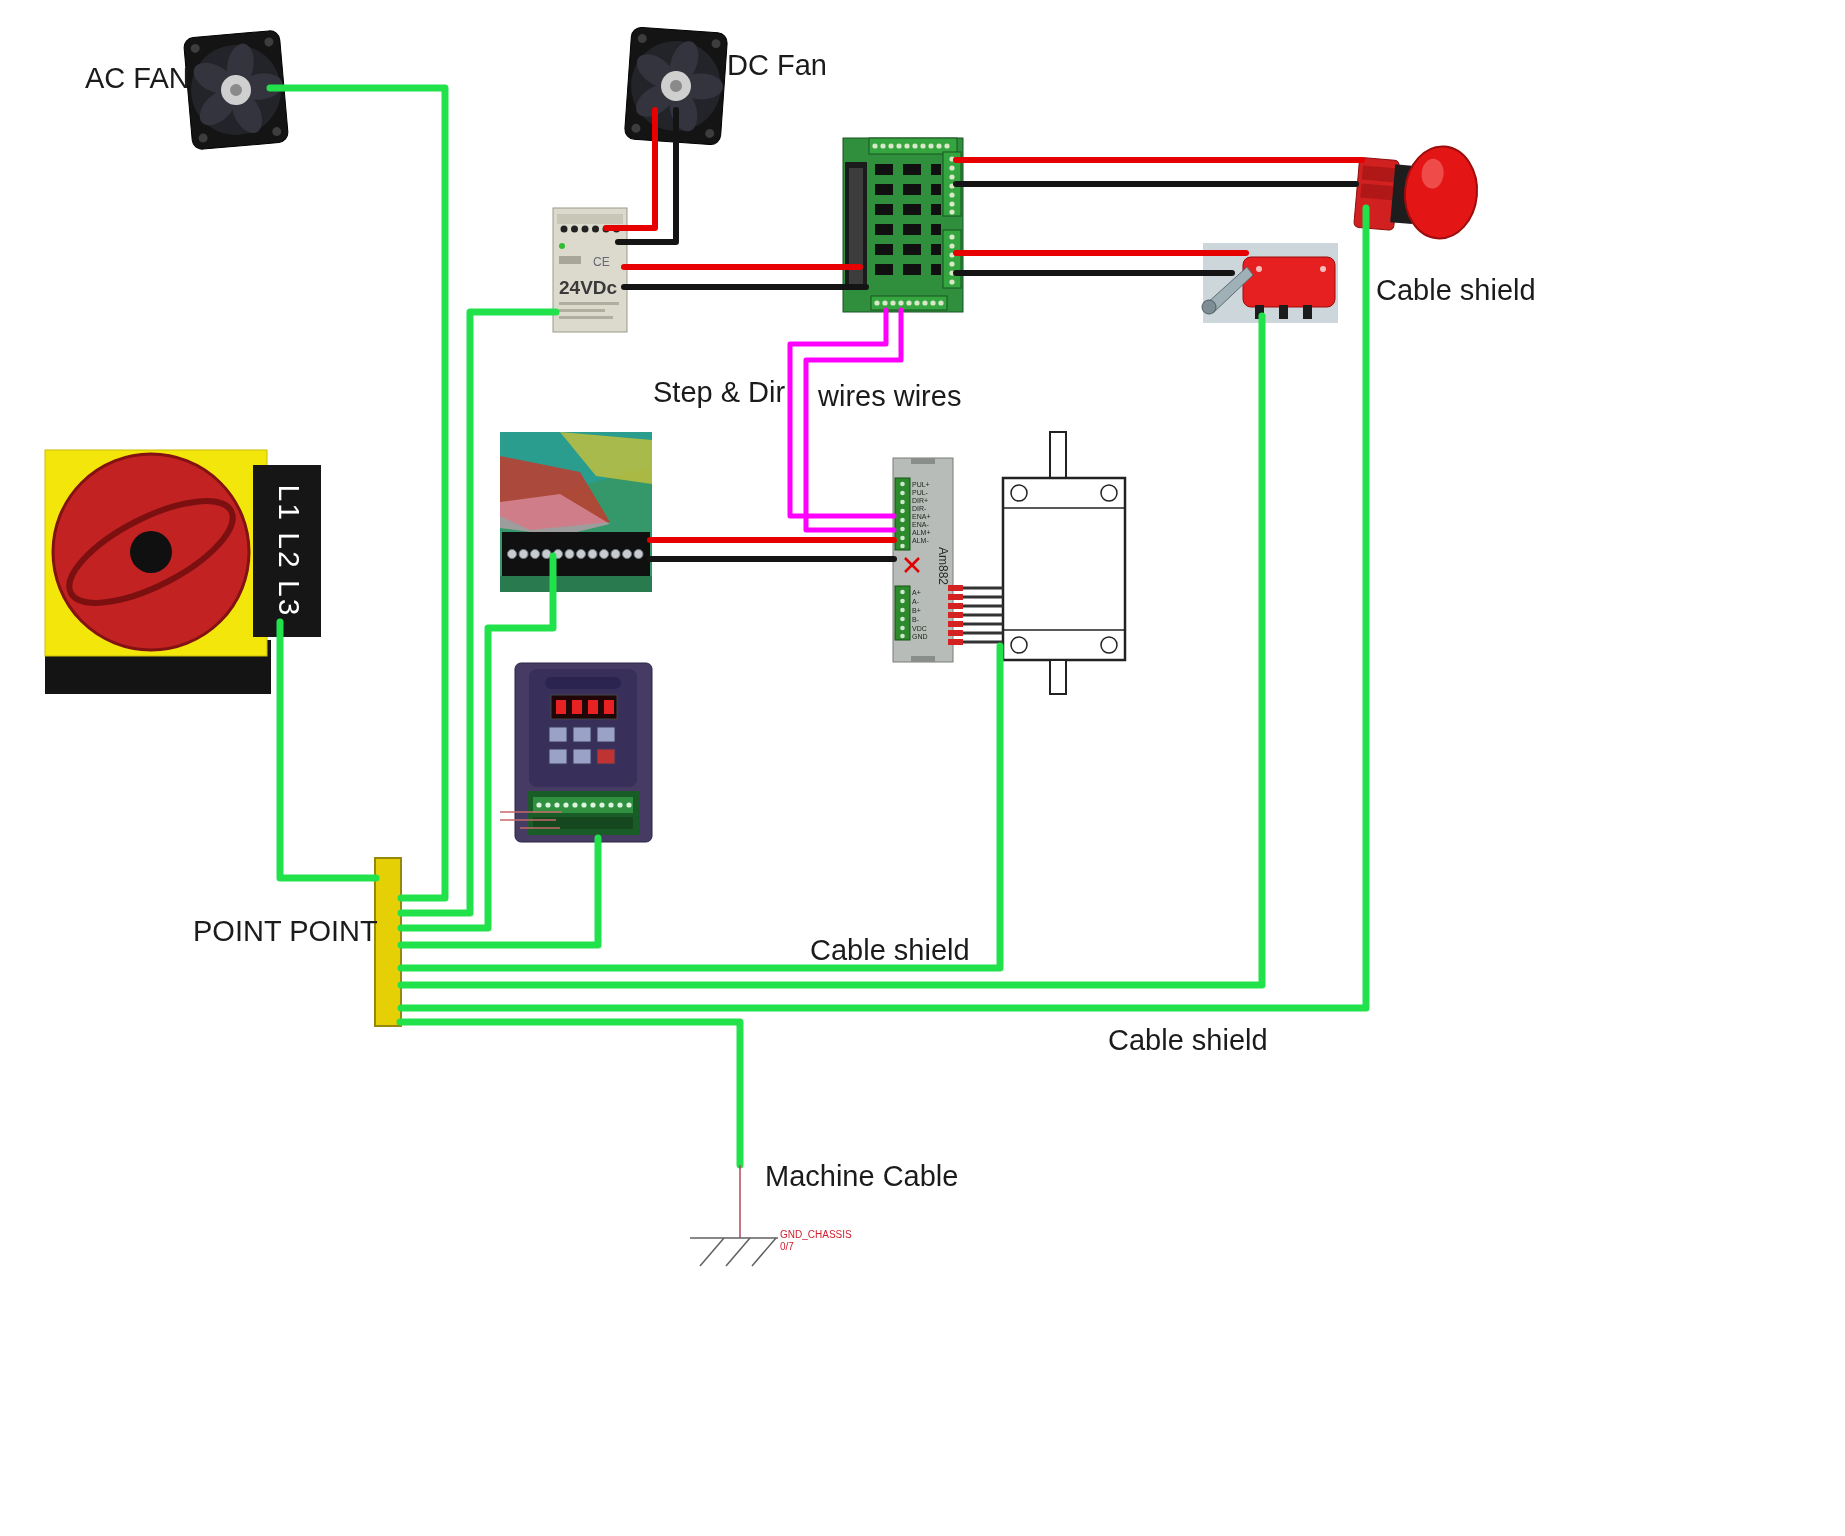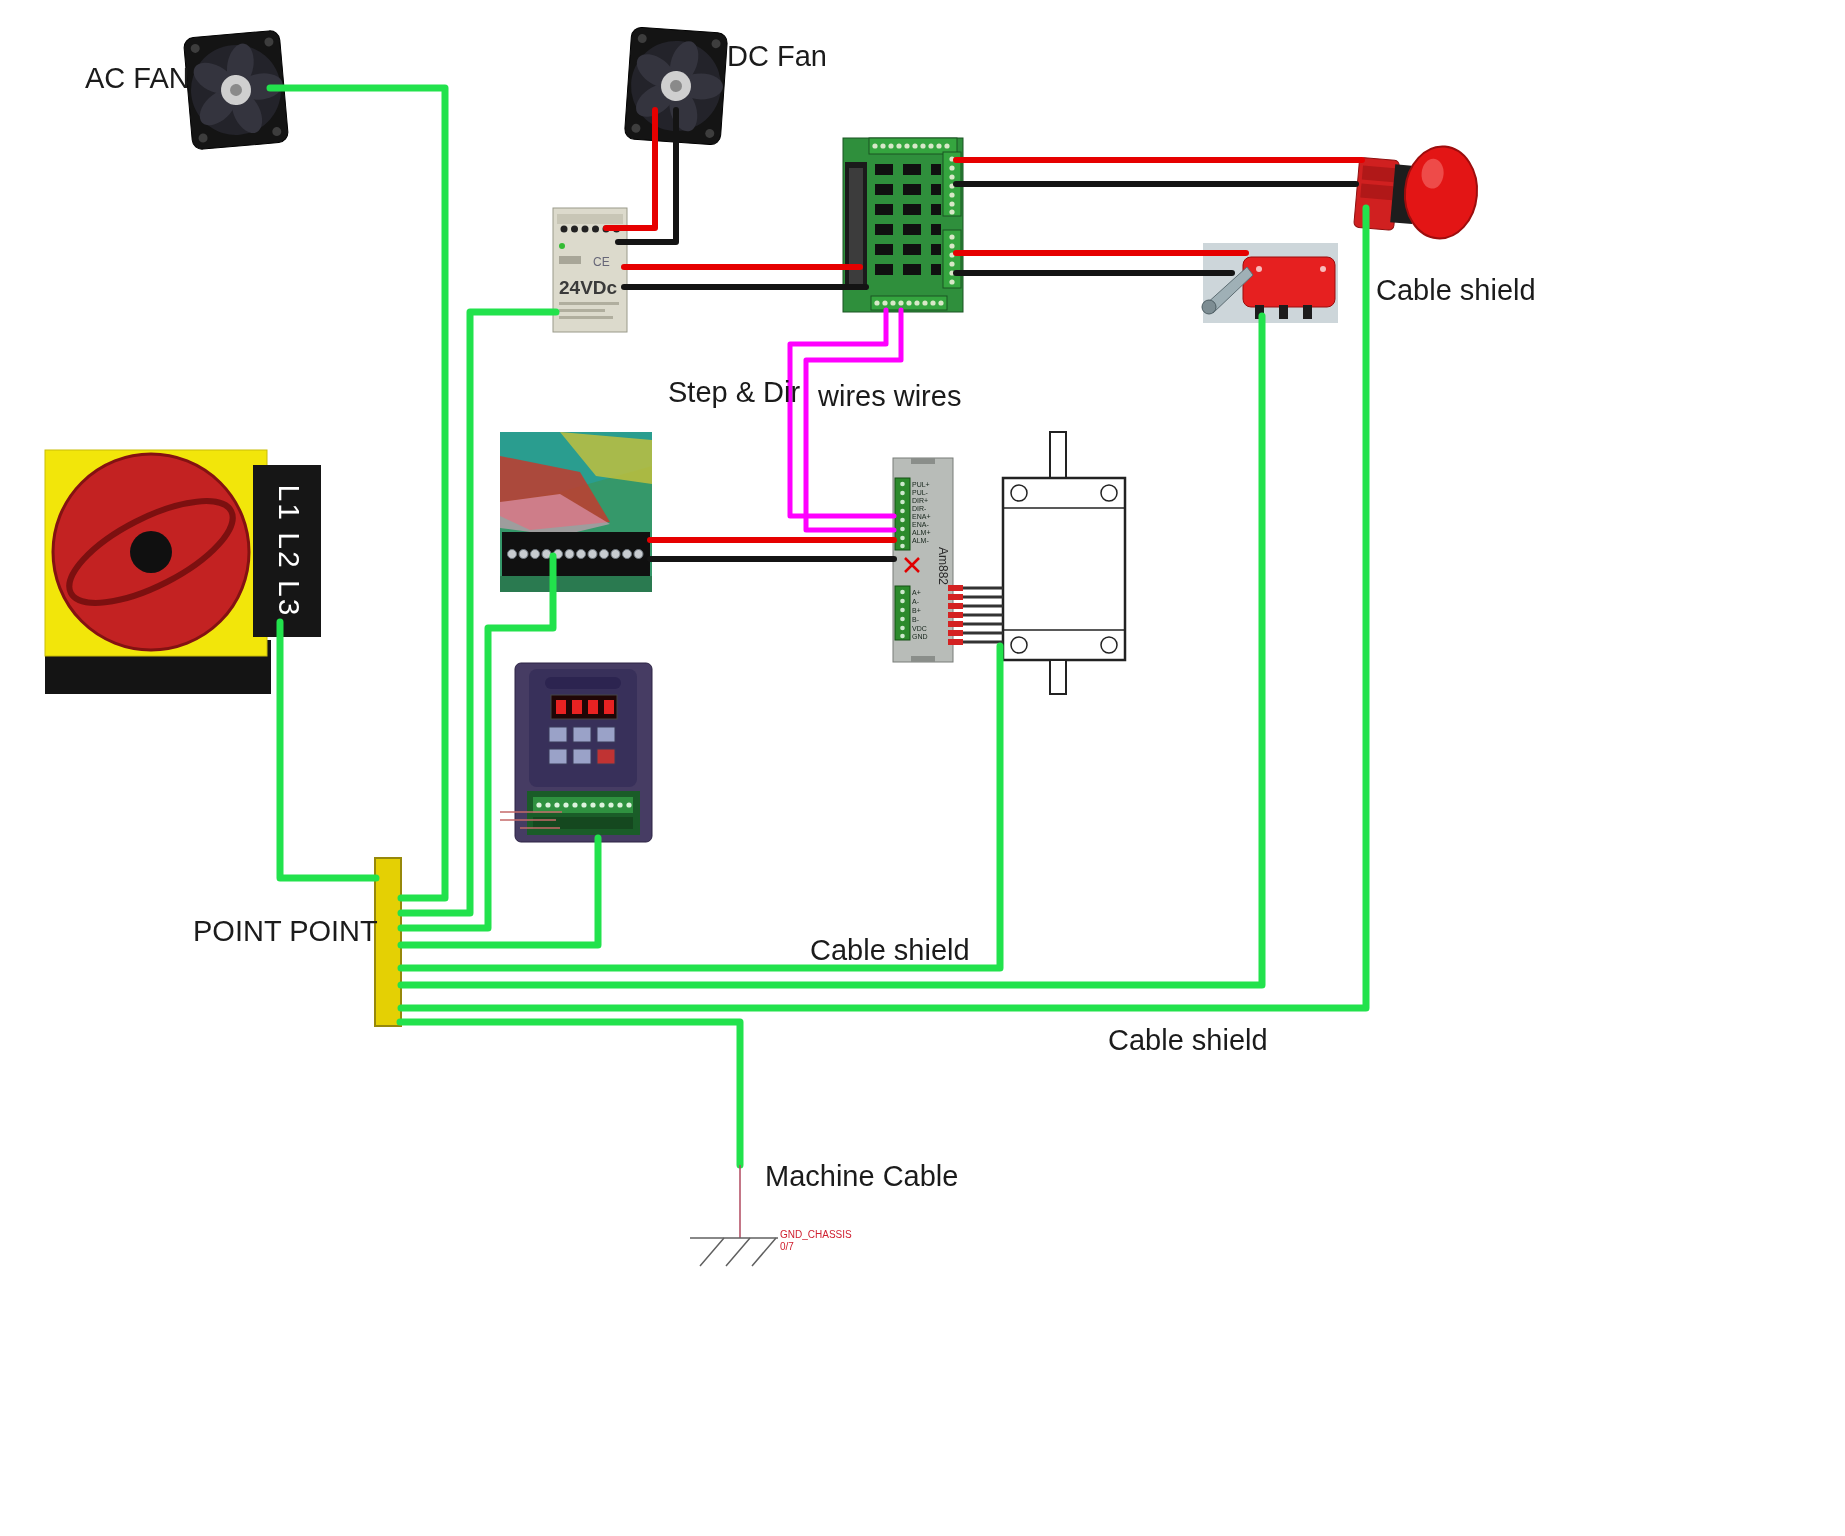--- a/index.html
+++ b/index.html
@@ -345,22 +345,22 @@
   <g>
     <path d="M740,1165 V1238" stroke="#b0485f" stroke-width="1.5" fill="none"></path>
     <path d="M690,1238 H778" stroke="#606060" stroke-width="1.5" fill="none"></path>
     <path d="M700,1266 L724,1238 M726,1266 L750,1238 M752,1266 L776,1238" stroke="#606060" stroke-width="1.5" fill="none"></path>
     <text x="780" y="1238" font-size="10" fill="#d02030">GND_CHASSIS</text>
     <text x="780" y="1250" font-size="10" fill="#d02030">0/7</text>
   </g>
 </svg>
 
 <div class="lbl" style="left:85px;top:62px">AC FAN</div>
-<div class="lbl" style="left:727px;top:40px">DC Fan</div>
+<div class="lbl" style="left:727px;top:49px">DC Fan</div>
 <div class="lbl" style="left:1376px;top:274px">Cable shield</div>
-<div class="lbl" style="left:668px;top:376px">Step &amp; Dir</div>
+<div class="lbl" style="left:653px;top:376px">Step &amp; Dir</div>
 <div class="lbl" style="left:818px;top:380px">wires wires</div>
 <div class="lbl" style="left:193px;top:915px">POINT POINT</div>
 <div class="lbl" style="left:810px;top:934px">Cable shield</div>
 <div class="lbl" style="left:1108px;top:1024px">Cable shield</div>
 <div class="lbl" style="left:765px;top:1160px">Machine Cable</div>
 
 </div>
 
 </body></html>

